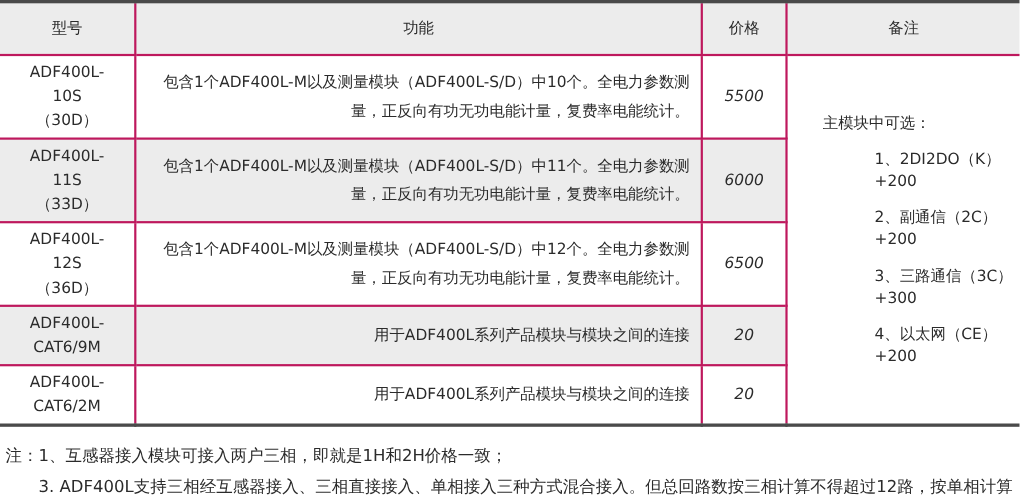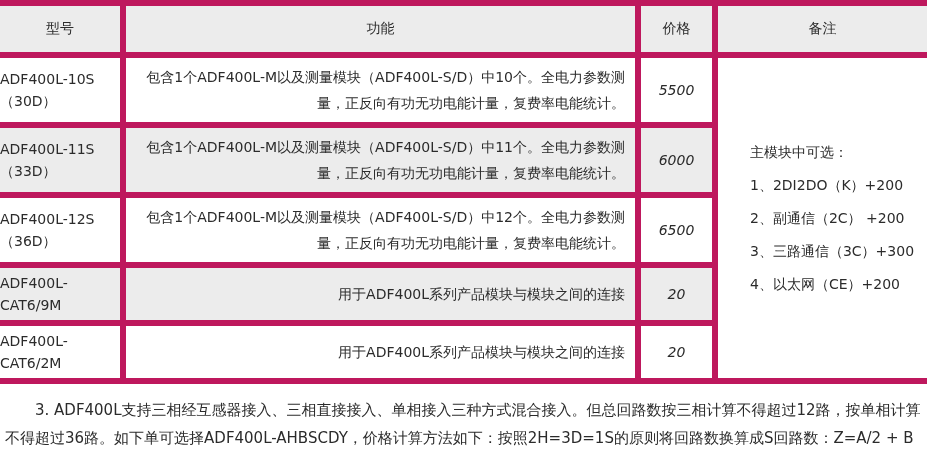--- a/index.html
+++ b/index.html
@@ -16,54 +16,54 @@
     table-layout:fixed;
     border-top:3px solid #4a4a4a;
     border-bottom:3px solid #4a4a4a;
     font-size:14px;
   }
   .price-table col.c-model{width:123px;}
   .price-table col.c-func{width:515px;}
   .price-table col.c-price{width:77px;}
   .price-table col.c-remark{width:212px;}
   .price-table th,.price-table td{
-    border:6px solid #be185d;
+    border:2px solid #be185d;
     padding:4px 8px;
     vertical-align:middle;
   }
   .price-table th:first-child,.price-table td:first-child{border-left:none;}
   .price-table th:last-child,.price-table td:last-child{border-right:none;}
   .price-table thead th{
     background:#ececec;
     font-weight:normal;
     text-align:center;
     height:38px;
   }
   tr.alt td{background:#ececec;}
   td.model-cell{
-    text-align:left;
+    text-align:center;
     line-height:22px;
-    padding:4px 0;
+    padding:4px 16px;
   }
   td.func-cell{
     text-align:right;
     line-height:26px;
     padding:4px 10px;
   }
   td.price-cell{text-align:center;font-style:italic;}
   tr.row-tall td{height:56px;}
   tr.row-short td{height:24px;}
   td.remark-cell{
     background:#ffffff !important;
     vertical-align:middle;
     padding:4px 0 4px 32px;
     line-height:20px;
   }
   .remark-title{margin-bottom:12px;}
-  .remark-option{margin-top:13px;}
+  .remark-option{margin-top:13px;margin-left:47px;}
   .notes{
     margin-top:12px;
     padding:0 4px 0 5px;
     font-size:15px;
   }
   .note{
     margin:0;
     line-height:28px;
   }
   .note.indent{text-indent:30px;}
@@ -129,14 +129,15 @@
       <td class="model-cell">
         <span style="display:block">ADF400L-CAT6/2M</span>
       </td>
       <td class="func-cell">用于ADF400L系列产品模块与模块之间的连接</td>
       <td class="price-cell">20</td>
     </tr>
   </tbody>
 </table>
 
 <div class="notes">
+  <p class="note">注：1、互感器接入模块可接入两户三相，即就是1H和2H价格一致；</p>
   <p class="note indent">3. ADF400L支持三相经互感器接入、三相直接接入、单相接入三种方式混合接入。但总回路数按三相计算不得超过12路，按单相计算不得超过36路。如下单可选择ADF400L-AHBSCDY，价格计算方法如下：按照2H=3D=1S的原则将回路数换算成S回路数：Z=A/2 + B + C/3(其中除法中的商需是整数，如果不是则进1，比如H=3，H/2=2，C=8，C/3=3)。得数后查上表。比如ADF400L-3H3S8DY，计算可按8S计算价格。</p>
 </div>
 
 </body></html>

